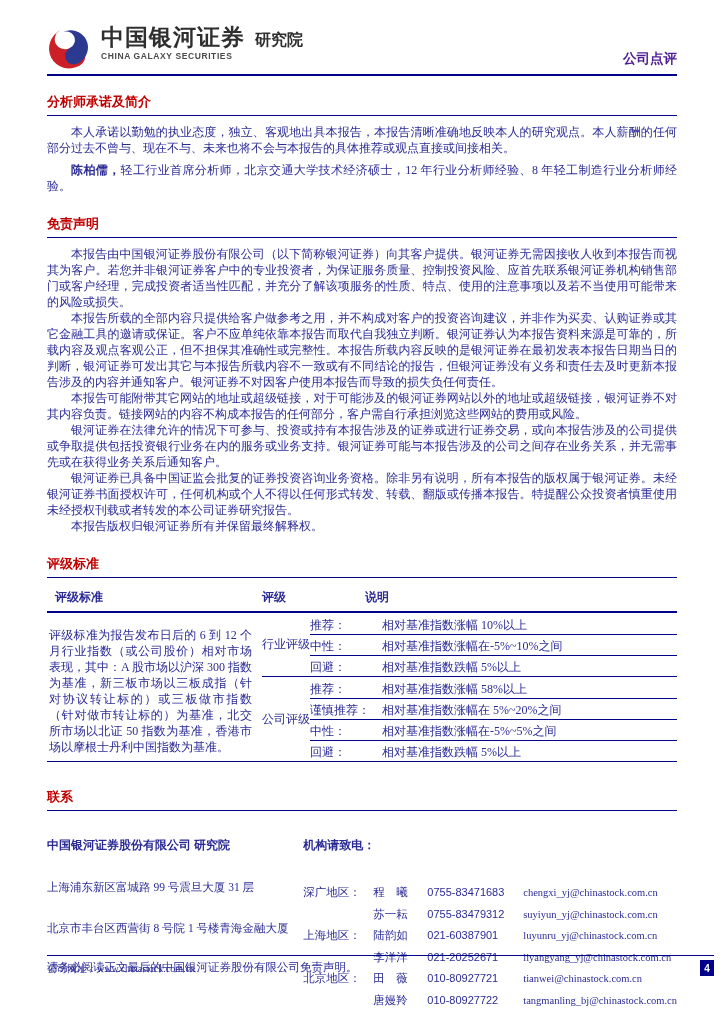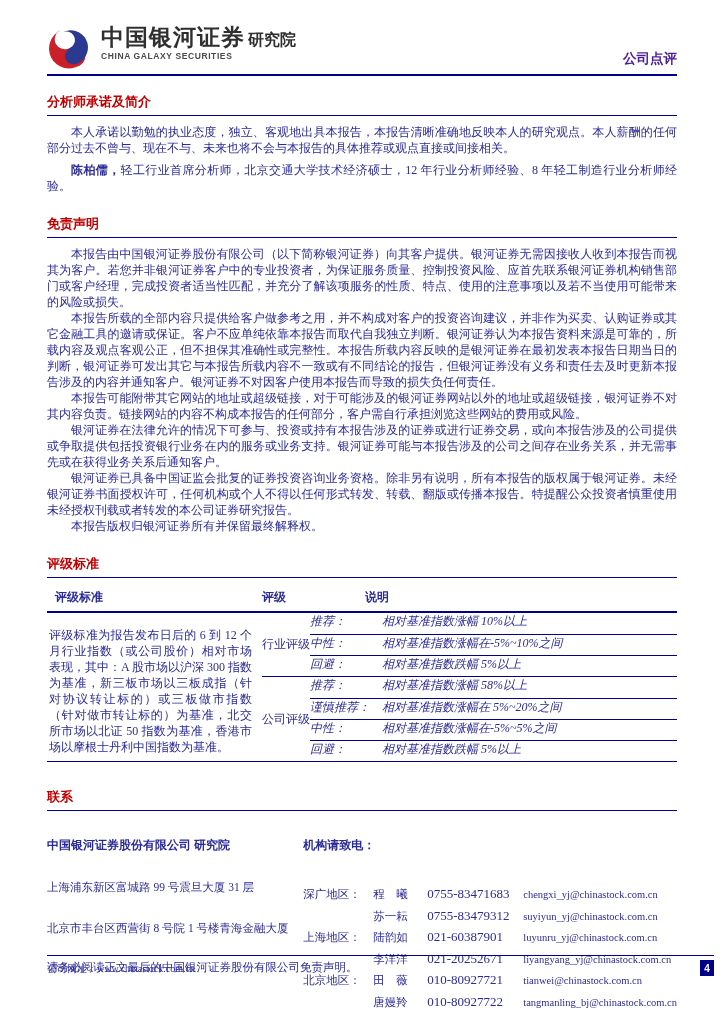--- a/index.html
+++ b/index.html
@@ -7,21 +7,21 @@
   body { font-family:"Liberation Serif", serif; }
   .page {
     width:724px; height:1024px; margin:0 auto; background:#ffffff;
     position:relative; overflow:hidden; color:#2b2b96;
     padding:16px 47px 0 47px;
   }
   
   .header { display:flex; align-items:flex-end; justify-content:space-between; height:54px; }
   .logo-block { display:flex; align-items:flex-start; gap:8px; }
   .brand-stack { display:flex; flex-direction:column; line-height:1; }
-  .brand-row { display:flex; align-items:flex-end; gap:3px; }
+  .brand-row { display:flex; align-items:flex-end; gap:10px; }
   .brand-cn { font-size:23px; font-weight:bold; color:#2f2f2f; letter-spacing:1px; font-family:"Liberation Sans", sans-serif; }
   .brand-suffix { font-size:16px; font-weight:bold; color:#2f2f2f; padding-bottom:1px; font-family:"Liberation Sans", sans-serif; }
   .brand-en { font-size:8.5px; font-weight:bold; color:#4a4a4a; letter-spacing:0.6px; margin-top:3px; font-family:"Liberation Sans", sans-serif; }
   .report-type { font-size:13.5px; font-weight:bold; color:#4c1d95; padding-bottom:2px; }
   .header-rule { border-bottom:2.5px solid #00008b; margin-top:4px; }
   
   .sec-title {
     color:#c00000; font-weight:bold; font-size:13px;
     border-bottom:1.5px solid #00008b; padding-bottom:4px;
   }
@@ -42,38 +42,38 @@
   .rt-h1 { width:215px; padding-left:8px; }
   .rt-h2 { width:103px; }
   .rt-h3 { flex:1; }
   .rt-body { display:flex; }
   .rt-left { width:215px; padding:14px 10px 6px 2px; line-height:16px; text-align:justify; }
   .rt-right { flex:1; }
   .rt-group { display:flex; }
   .rt-group + .rt-group { border-top:1px solid #00008b; }
   .rt-gname { width:48px; display:flex; align-items:center; }
   .rt-rows { flex:1; }
-  .rt-row { display:flex; height:21px; align-items:flex-start;font-style:italic; }
+  .rt-row { display:flex; height:21px; align-items:flex-end; }
   .rt-row + .rt-row { border-top:1px solid #00008b; }
   .rt-lbl { width:72px; }
   .rt-desc { flex:1; }
   .rt-bottom { border-bottom:1.5px solid #00008b; }
   
   .contact-grid { display:flex; margin-top:26px; }
   .contact-left { width:272px; }
   .contact-right { flex:1; }
   .contact-company { font-weight:bold; font-size:12px; }
   .contact-addr { font-size:11.5px; margin-top:26px; }
   .contact-site { font-size:10px; margin-top:26px; }
   .call-heading { font-weight:bold; font-size:12px; }
   .call-rows { margin-top:8px; }
   .call-row { display:flex; align-items:baseline; height:21.5px; font-size:11.5px; }
   .call-region { width:70px; }
   .call-name { width:54px; }
-  .call-phone { width:96px; font-size:13px; font-family:Liberation Serif, serif;margin-top:24px; }
+  .call-phone { width:96px; font-size:11px; font-family:Liberation Sans, sans-serif;margin-top:24px; }
   .call-email { flex:1; font-size:10.5px; }
   
   .footer { position:absolute; left:47px; right:10px; bottom:48px; }
   .footer-rule { border-bottom:1.5px solid #00008b; }
   .footer-row { display:flex; justify-content:space-between; align-items:flex-start; padding-top:4px; }
   .footer-notice { font-size:11.5px; color:#2b2b96; }
   .page-badge {
     background:#00008b; color:#ffffff; font-size:10px; font-weight:bold;
     width:14px; height:16px; display:flex; align-items:center; justify-content:center;
     font-family:"Liberation Sans", sans-serif;

